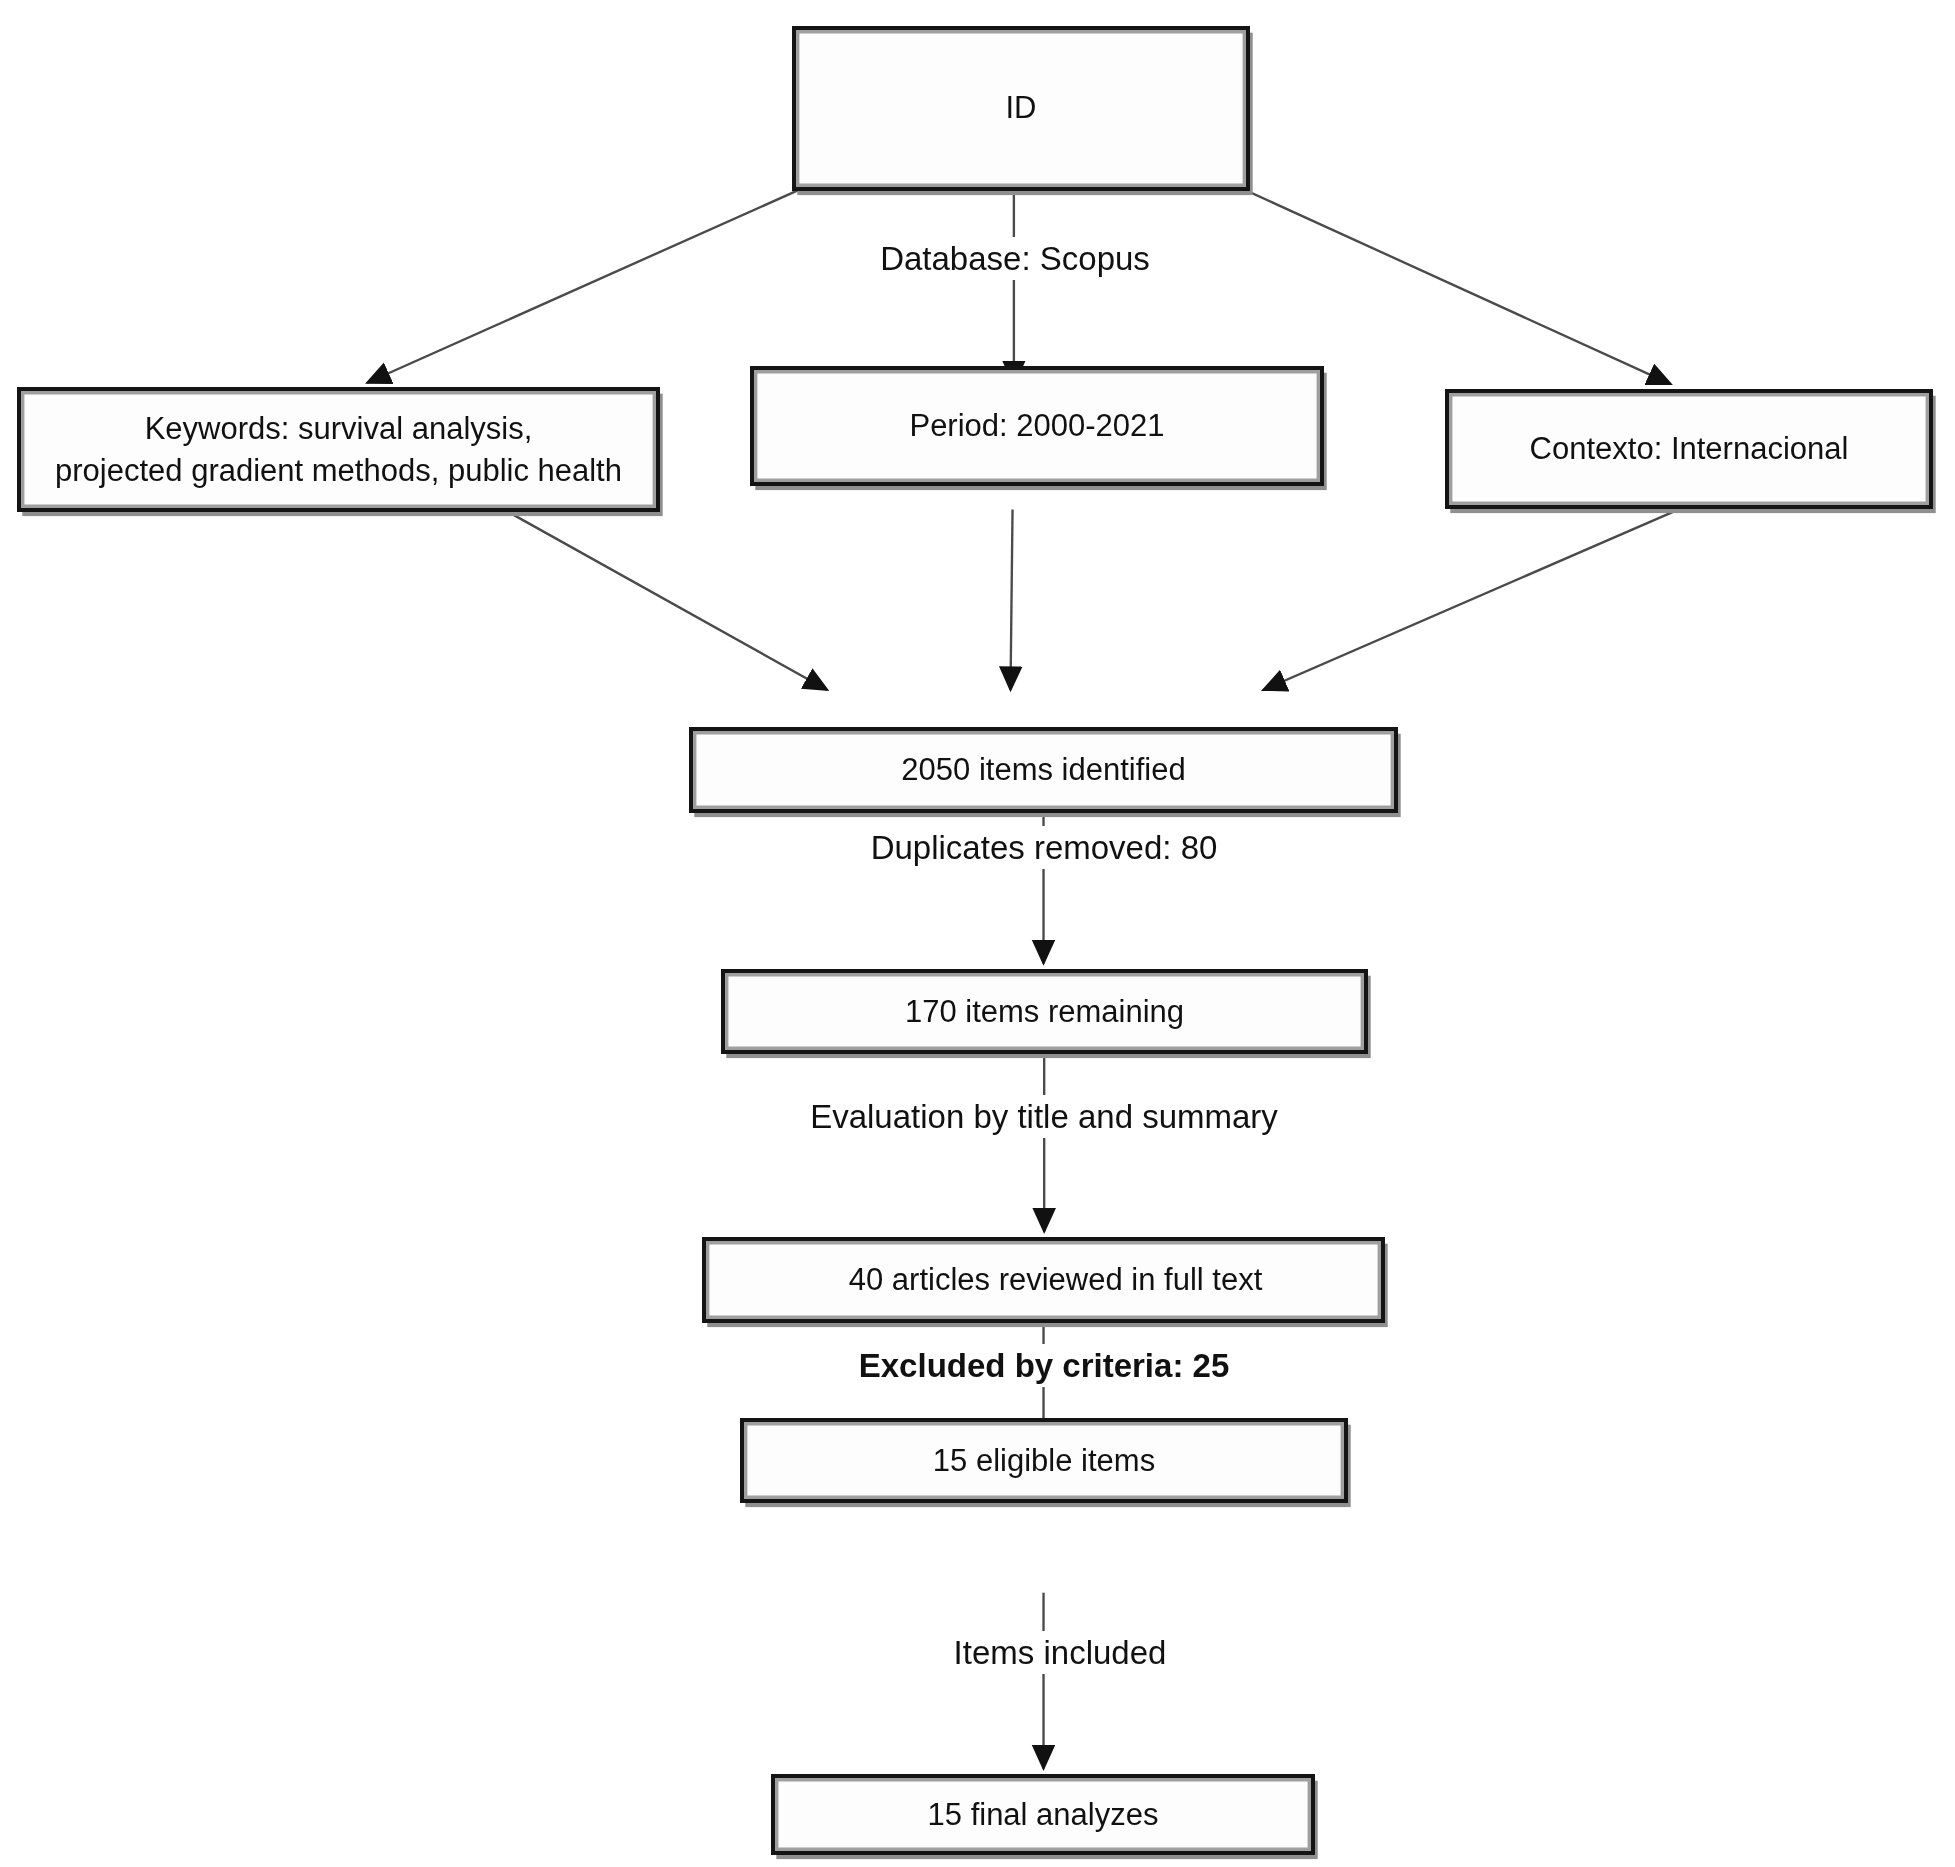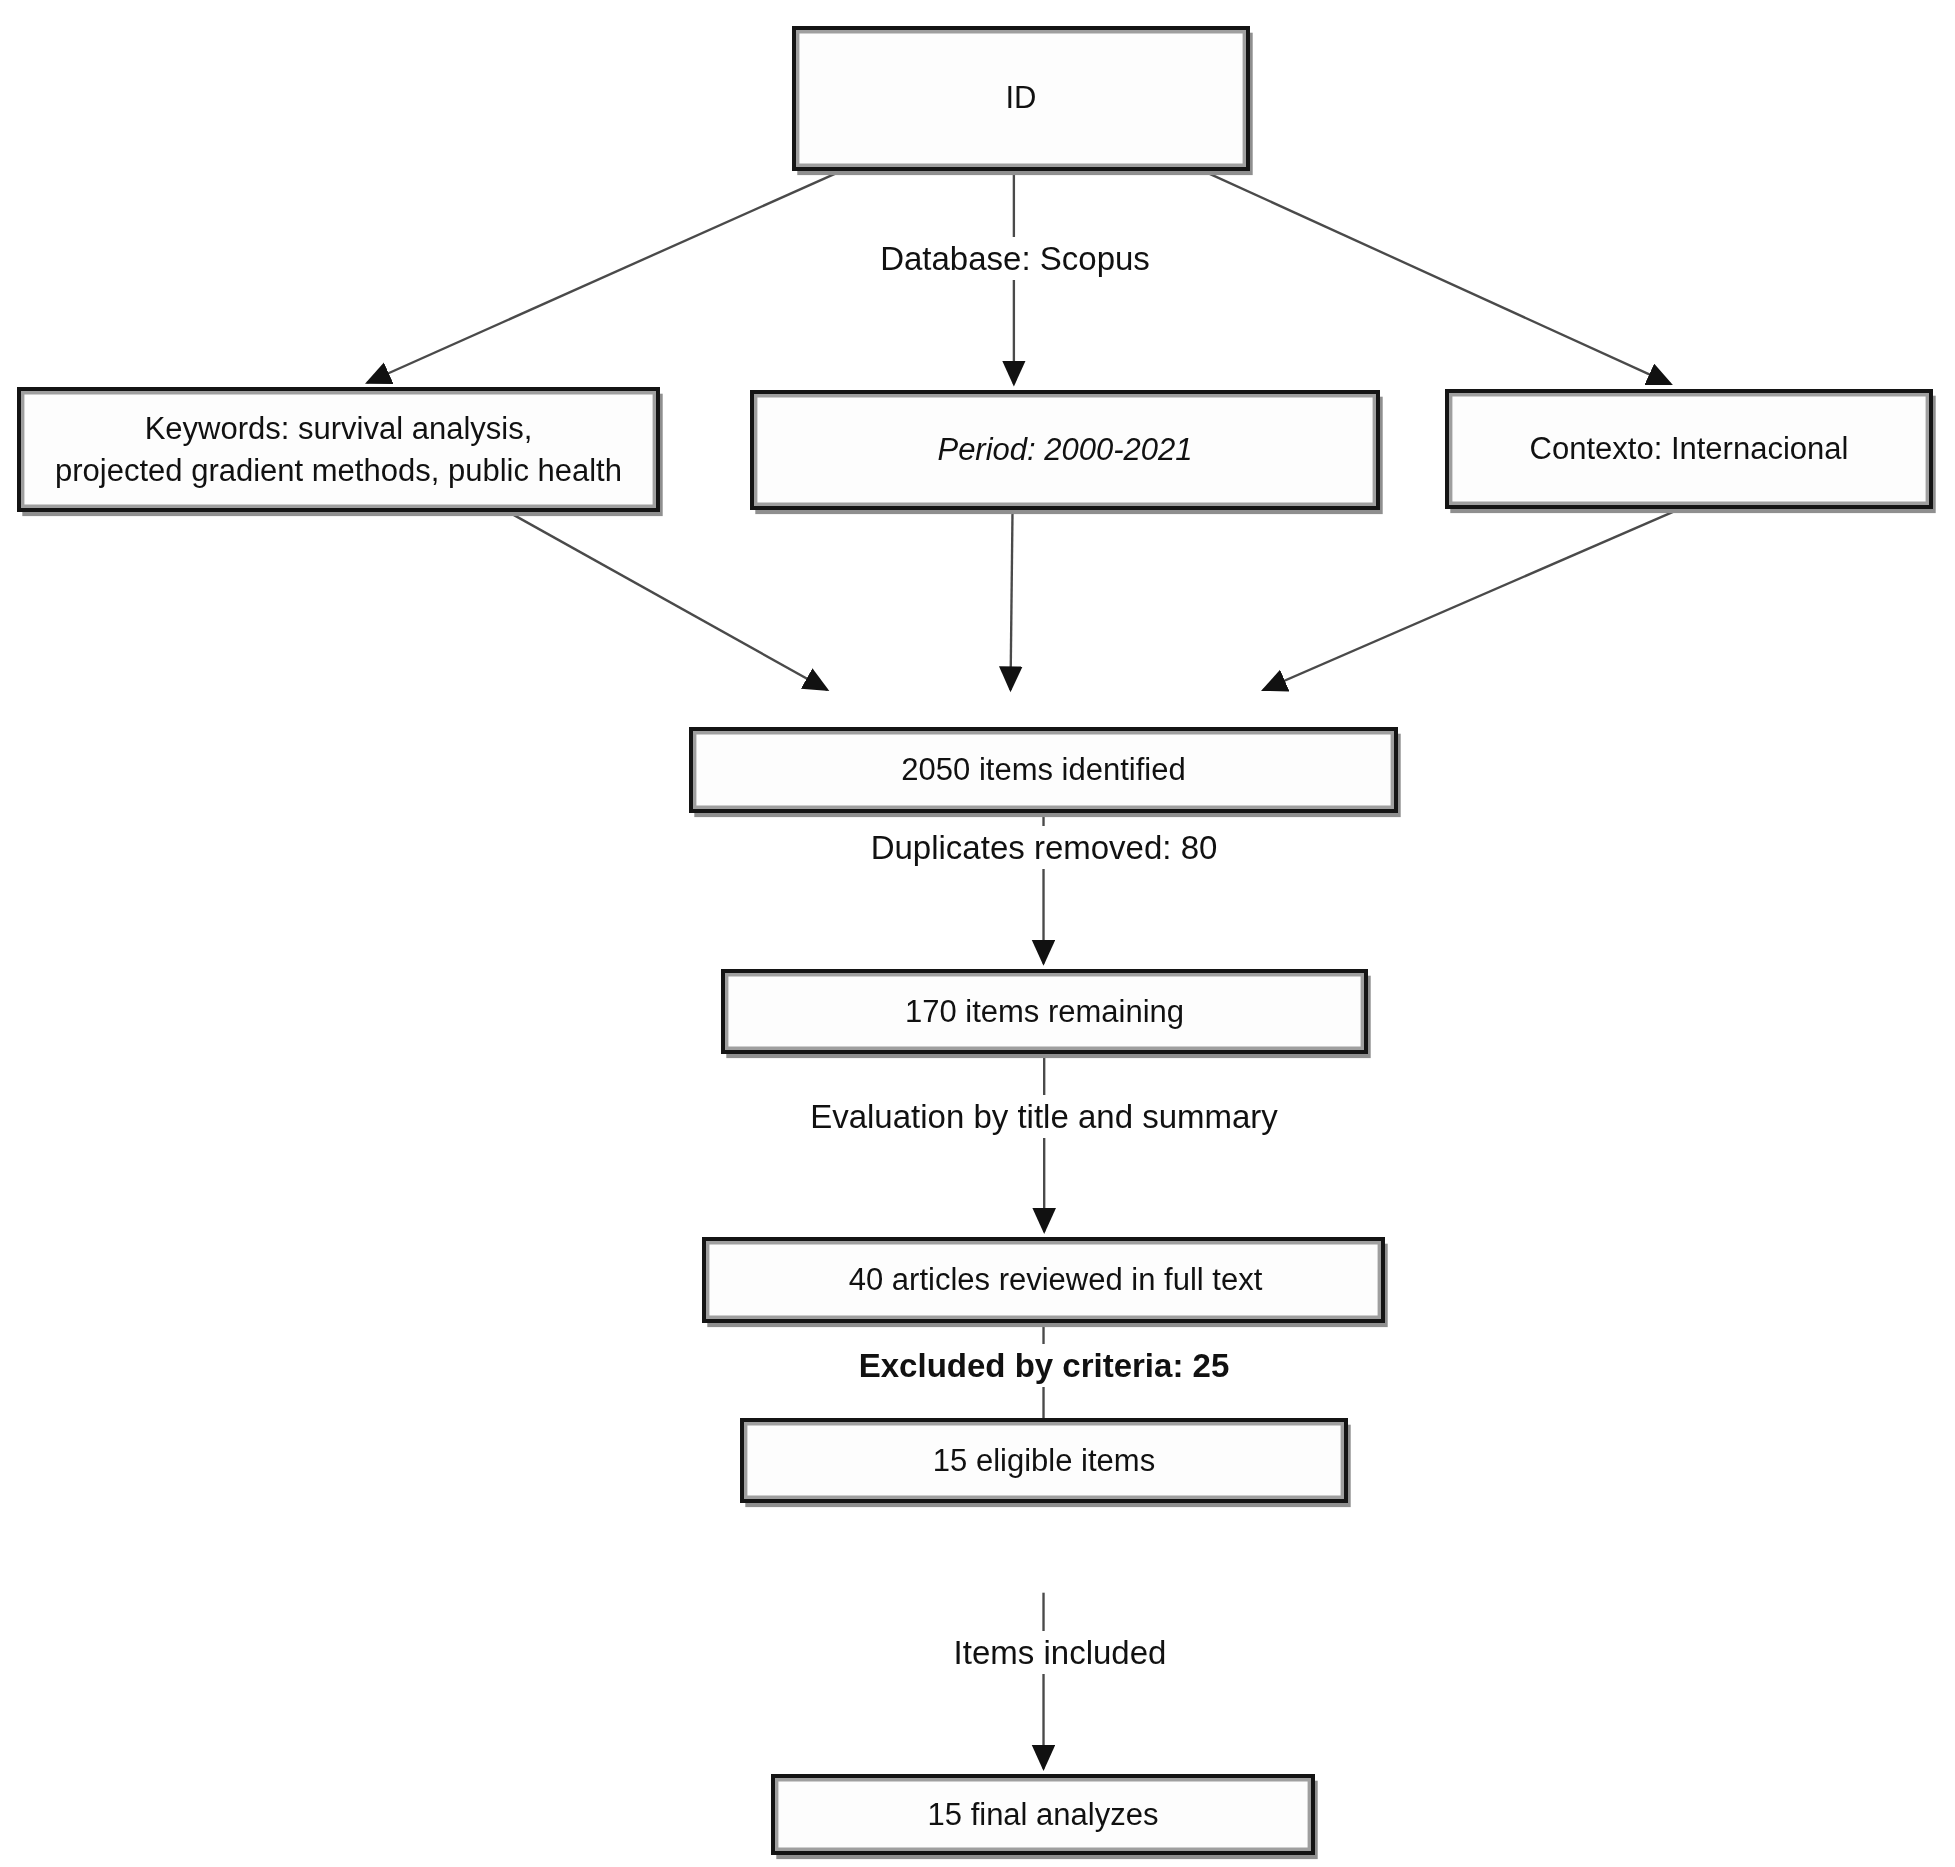--- a/index.html
+++ b/index.html
@@ -51,23 +51,23 @@
     position:absolute;
     transform:translateX(-50%);
     background:var(--background);
     padding:0 10.8px;
     font-size:33px;
     line-height:43px;
     white-space:nowrap;
     z-index:2;
   }
   
-  .box-id        { left:792px; top:25.6px;   width:458px;  height:145px; }
+  .box-id        { left:792px; top:25.6px;   width:458px;  height:165px; }
   .box-keywords  { left:17px;   top:387px;  width:643px;  height:125px; }
-  .box-period    { left:750px; top:390px;  width:630px;  height:120px;font-style:italic; }
+  .box-period    { left:750px; top:366px;  width:574px;  height:120px; }
   .box-contexto  { left:1445px; top:389px;  width:488px;  height:120px;text-align:right; }
   .box-identified{ left:689px; top:695px; width:709px; height:86px;margin-top:32px; }
   .box-remaining { left:721px; top:969px; width:647px;  height:85px; }
   .box-fulltext  { left:702px; top:1237px; width:683px; height:86px;padding-left:24px; }
   .box-eligible  { left:740px; top:1418px; width:608px;  height:85px; }
   .box-final     { left:771px; top:1774px; width:544px;  height:81px; }
 
   .label-database  { left:1015px; top:237px;  }
   .label-duplicates{ left:1044px; top:826px; }
   .label-evaluation{ left:1044px; top:1095px; }

